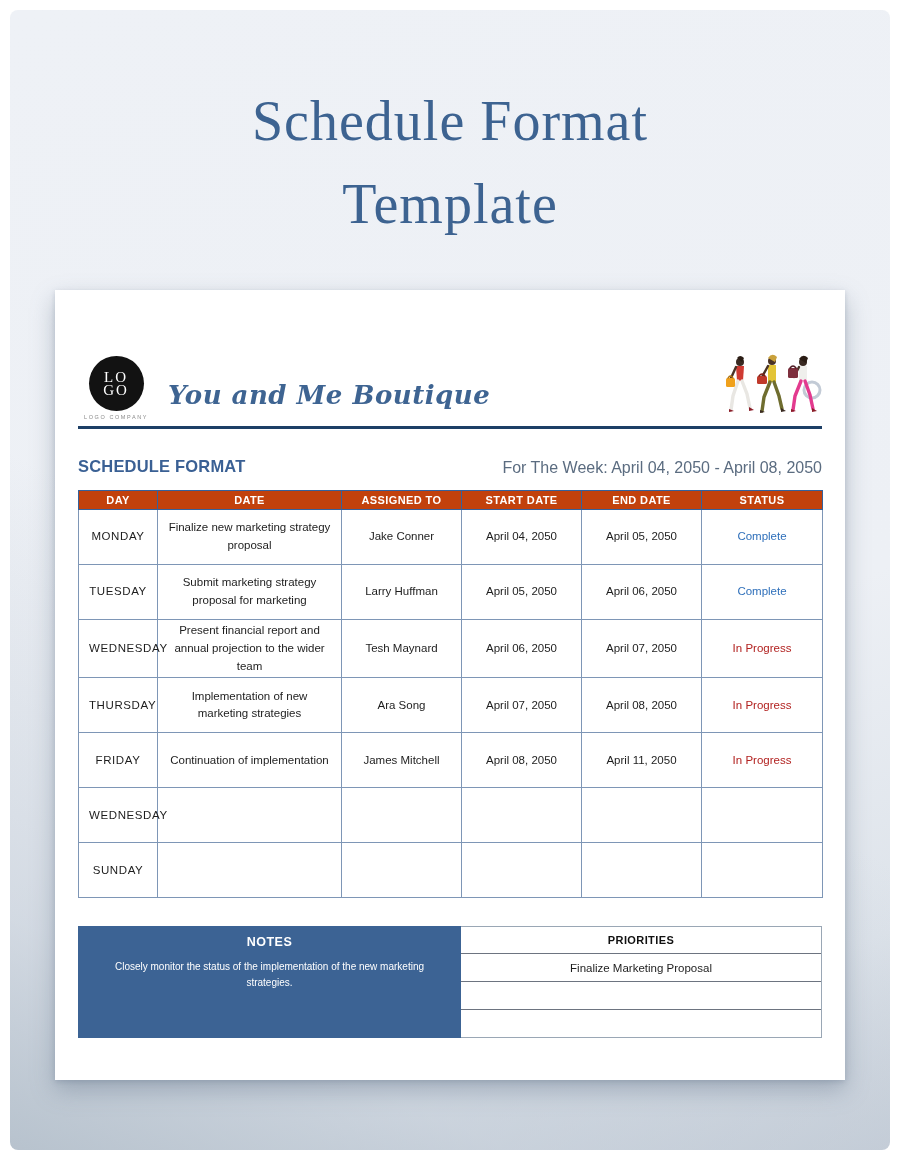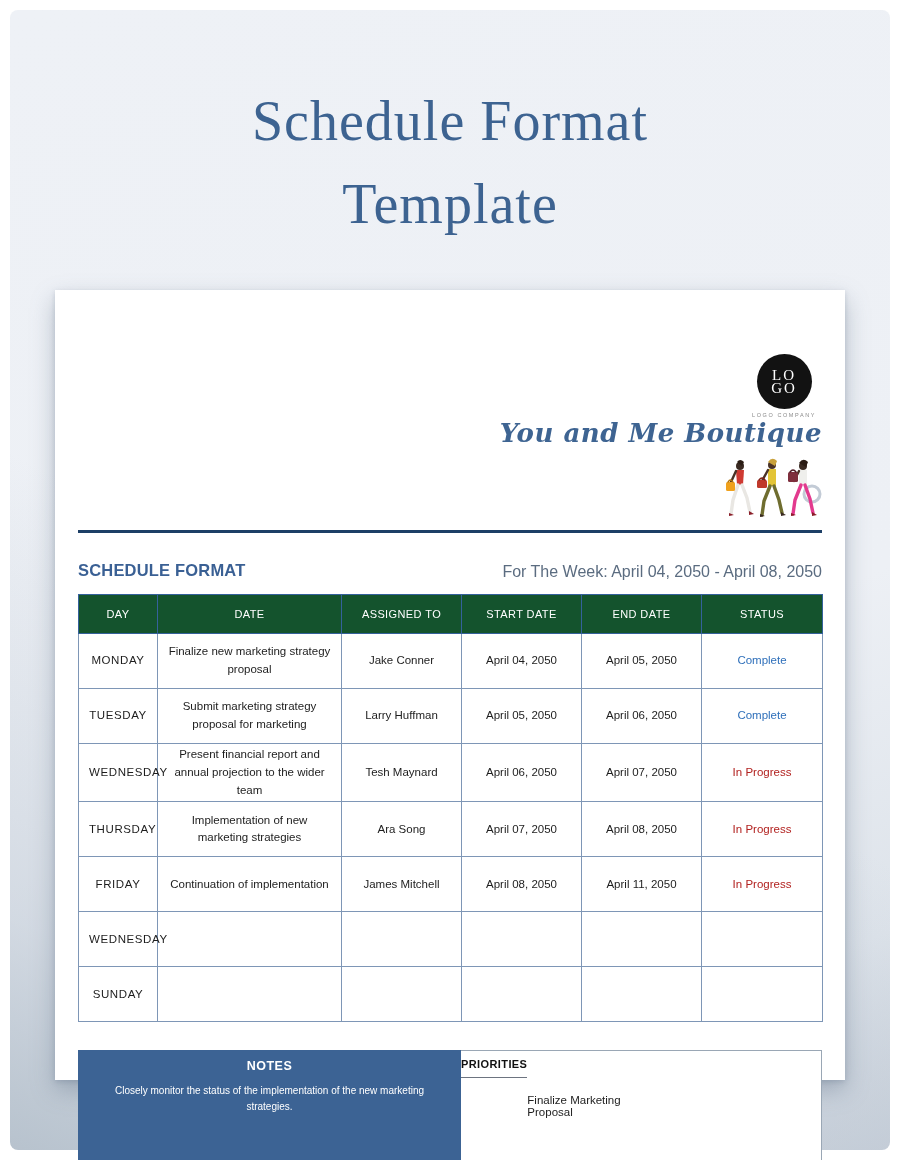--- a/index.html
+++ b/index.html
@@ -35,21 +35,20 @@
     width: 790px; height: 790px;
     background: #ffffff;
     box-shadow: 0 10px 22px rgba(96,112,134,0.40), 0 2px 5px rgba(96,112,134,0.25);
     padding: 0 23px;
   }
   
   .doc-header {
     display: flex;
     align-items: flex-end;
     padding-top: 64px;
-    flex-direction: column;
   }
   .logo-block { width: 76px; text-align: center; }
   .logo-circle {
     width: 55px; height: 55px;
     margin: 0 auto;
     border-radius: 50%;
     background: #121212;
     color: #ffffff;
     display: flex; flex-direction: column;
     align-items: center; justify-content: center;
@@ -100,26 +99,26 @@
     color: #5b6c80;
   }
   
   table.schedule {
     margin-top: 13px;
     width: 744px;
     border-collapse: collapse;
     table-layout: fixed;
   }
   table.schedule th {
-    background: #14532d;
+    background: #c2410c;
     color: #ffffff;
     font-size: 11px;
-    font-weight: 400;
+    font-weight: 700;
     letter-spacing: 0.4px;
-    padding: 13px 2px;
+    padding: 3px 2px;
     border: 1px solid #35619b;
   }
   table.schedule td {
     border: 1px solid #7e96b6;
     height: 55px;
     text-align: center;
     vertical-align: middle;
     font-size: 11.5px;
     color: #1d1d1d;
     padding: 2px 10px;
@@ -148,20 +147,21 @@
   }
   .notes-body {
     margin-top: 10px;
     padding: 0 26px;
     font-size: 10px;
     line-height: 1.6;
   }
   .priorities-box {
     flex: 1;
     display: flex;
+    flex-direction: column;
     border-top: 1px solid #9aa7b5;
     border-right: 1px solid #9aa7b5;
     border-bottom: 1px solid #9aa7b5;
     background: #ffffff;
   }
   .priorities-header {
     height: 27px;
     display: flex; align-items: center; justify-content: center;
     font-size: 11px; font-weight: 700;
     letter-spacing: 0.4px;

